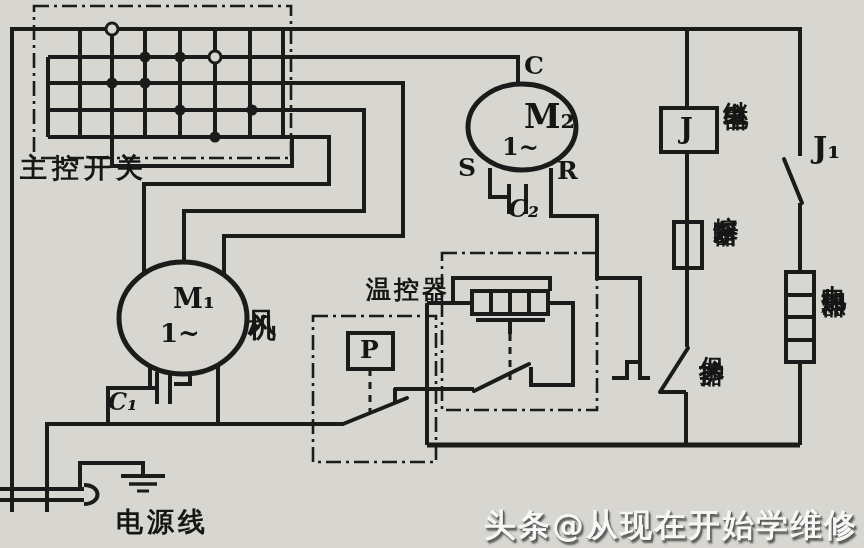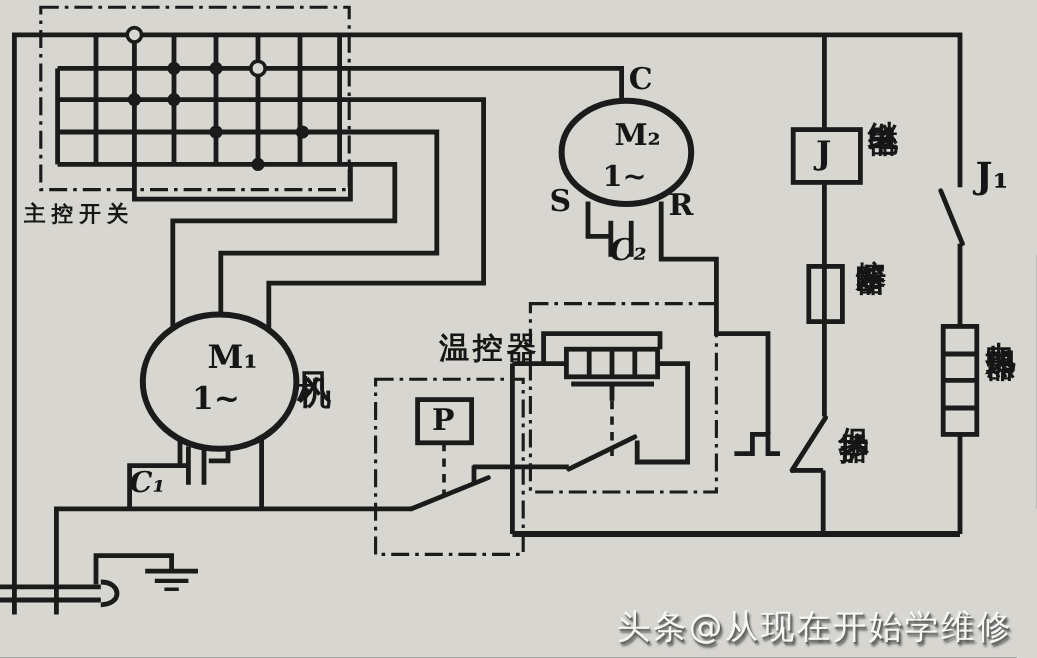--- a/index.html
+++ b/index.html
@@ -7,21 +7,21 @@
     position:relative;width:864px;height:548px;overflow:hidden;
     background:#d7d6d1;
     font-family:"DejaVu Sans",sans-serif;color:#161616;
   }
   #wires{position:absolute;left:0;top:0;}
   .lbl{position:absolute;white-space:nowrap;font-weight:600;line-height:1.05;}
   .vtext{writing-mode:vertical-rl;text-orientation:upright;letter-spacing:3px;}
   .serif{font-family:"DejaVu Serif",serif;font-weight:600;}
   .ital{font-style:italic;}
   #watermark{
-    position:absolute;right:20px;top:504px;font-size:28px;font-weight:400;
+    position:absolute;right:6px;top:504px;font-size:32px;font-weight:700;
     color:#f6f6f4;letter-spacing:2px;
     text-shadow:2px 3px 2px rgba(85,85,85,.95), 1px 1px 1px rgba(70,70,70,.8);
   }
 </style>
 </head>
 <body>
 
 <div id="stage">
 
 <svg id="wires" width="864" height="548" viewBox="0 0 864 548" stroke="#1b1b1b" fill="none" stroke-width="4">
@@ -152,42 +152,43 @@
   </g>
   <g>
     <rect x="786" y="272" width="28" height="90"></rect>
     <path d="M786 295 H814"></path>
     <path d="M786 317 H814"></path>
     <path d="M786 340 H814"></path>
     <path d="M800 362 V445"></path>
   </g>
 </svg>
 
-<div class="lbl" style="left:20px;top:170px;font-size:18px;letter-spacing:5px;">主控开关</div>
+<div class="lbl" style="left:20px;top:154px;font-size:27px;letter-spacing:5px;">主控开关</div>
 
 <div class="lbl serif" style="left:173px;top:285px;font-size:27px;">M₁</div>
 <div class="lbl serif" style="left:160px;top:320px;font-size:26px;">1~</div>
 <div class="lbl vtext" style="left:247px;top:287px;font-size:28px;">风机</div>
 <div class="lbl serif ital" style="left:108px;top:389px;font-size:24px;">C₁</div>
 
 <div class="lbl" style="left:322px;top:277px;font-size:25px;letter-spacing:3px;margin-left:44px;">温控器</div>
 <div class="lbl serif" style="left:360px;top:337px;font-size:25px;">P</div>
 
-<div class="lbl serif" style="left:512px;top:100px;font-size:25px;">M₂</div>
+<div class="lbl serif" style="left:524px;top:100px;font-size:33px;">M₂</div>
 <div class="lbl serif" style="left:502px;top:134px;font-size:24px;">1~</div>
 <div class="lbl serif" style="left:524px;top:53px;font-size:25px;">C</div>
 <div class="lbl serif" style="left:458px;top:155px;font-size:25px;">S</div>
 <div class="lbl serif" style="left:557px;top:158px;font-size:25px;">R</div>
 <div class="lbl serif ital" style="left:484px;top:196px;font-size:25px;margin-left:24px;">C₂</div>
 
 
 <div class="lbl serif" style="left:680px;top:115px;font-size:27px;">J</div>
 <div class="lbl vtext" style="left:722px;top:80px;font-size:25px;">继电器</div>
 <div class="lbl vtext" style="left:712px;top:196px;font-size:25px;">熔断器</div>
 <div class="lbl vtext" style="left:698px;top:336px;font-size:25px;">保护器</div>
 
 <div class="lbl serif" style="left:813px;top:132px;font-size:30px;">J₁</div>
 <div class="lbl vtext" style="left:820px;top:264px;font-size:25px;">电加热器</div>
 
+<div class="lbl" style="left:116px;top:508px;font-size:27px;letter-spacing:4px;">电源线</div>
 
 <div id="watermark">头条@从现在开始学维修</div>
 
 </div>
 
 </body></html>

